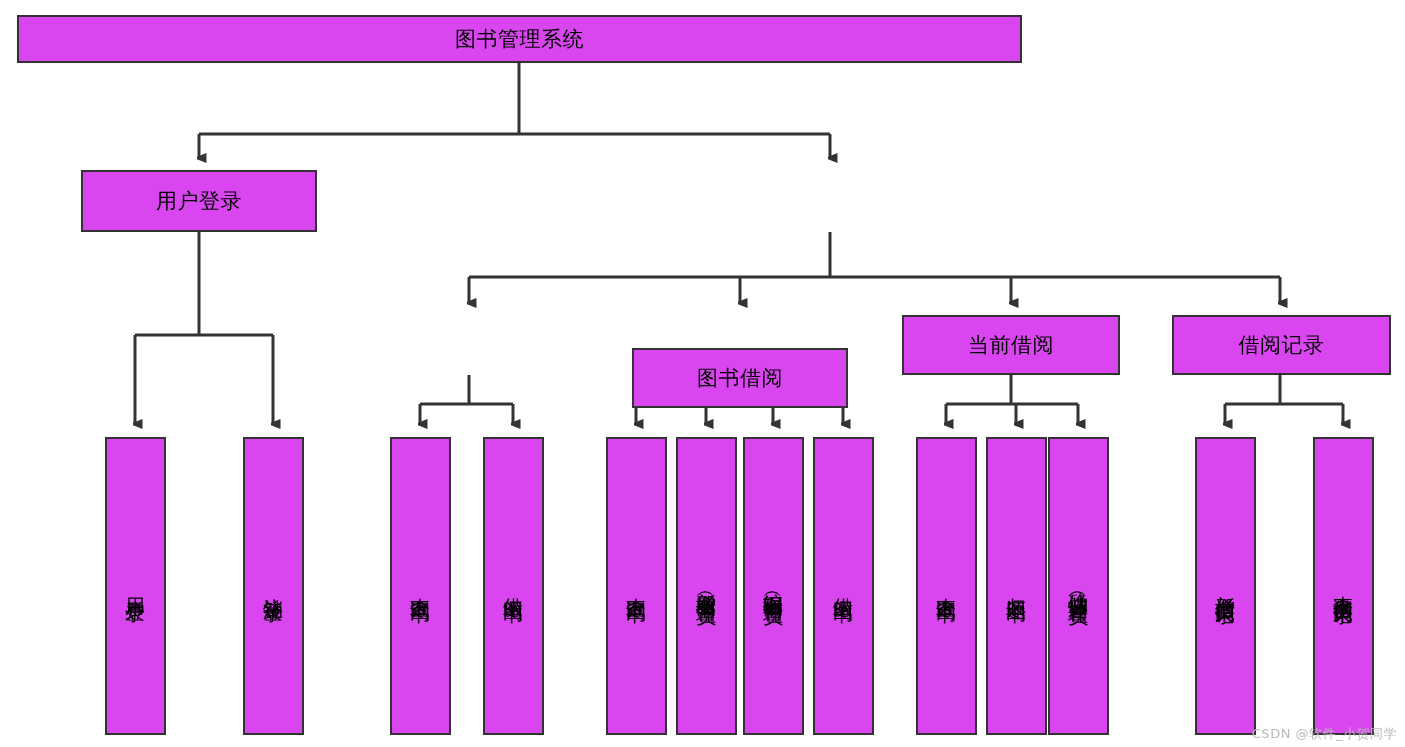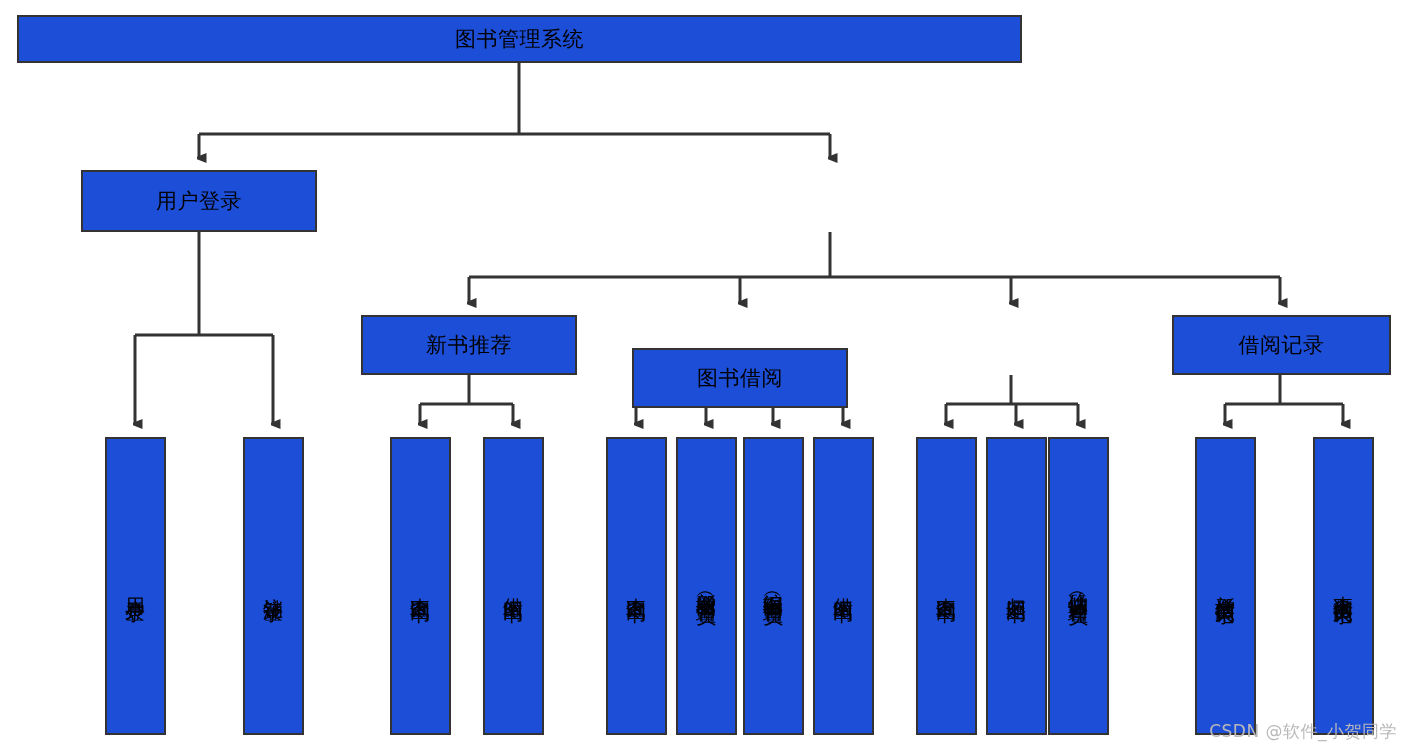--- a/index.html
+++ b/index.html
@@ -23,21 +23,21 @@
     left: 0;
     top: 0;
     width: 1405px;
     height: 747px;
     pointer-events: none;
   }
   .node {
     position: absolute;
     box-sizing: border-box;
     border: 2px solid #333333;
-    background: #1d4ed8;
+    background: #d946ef;
     display: flex;
     align-items: center;
     justify-content: center;
     color: #000000;
   }
   .node.horiz {
     font-size: 21px;
     letter-spacing: 0.5px;
   }
   .node.vert {
@@ -54,21 +54,21 @@
   }
   .node.vert .node-label {
     writing-mode: vertical-rl;
     text-orientation: upright;
     white-space: nowrap;
   }
   .watermark {
     position: absolute;
     right: 8px;
     bottom: 4px;
-    font-size: 17px;
+    font-size: 13px;
     color: #b9b9b9;
     letter-spacing: 0.5px;
     white-space: nowrap;
   }
 </style>
 </head>
 <body>
 
 <div id="diagram-canvas">
 
@@ -123,25 +123,25 @@
   </svg>
 
   <div class="node horiz" style="left:17px; top:15px; width:1005px; height:48px;">
     <span class="node-label">图书管理系统</span>
   </div>
 
   <div class="node horiz" style="left:81px; top:170px; width:236px; height:62px;">
     <span class="node-label">用户登录</span>
   </div>
 
-  <div class="node horiz" style="left:361px; top:315px; width:216px; height:60px;">
-    <span class="node-label">新书推荐</span>
-  </div>
   <div class="node horiz" style="left:632px; top:315px; width:216px; height:60px;margin-top:33px;">
     <span class="node-label">图书借阅</span>
+  </div>
+  <div class="node horiz" style="left:902px; top:315px; width:218px; height:60px;">
+    <span class="node-label">当前借阅</span>
   </div>
   <div class="node horiz" style="left:1172px; top:315px; width:219px; height:60px;">
     <span class="node-label">借阅记录</span>
   </div>
 
   <div class="node vert" style="left:105px; top:437px; width:61px; height:298px;">
     <span class="node-label">用户登录</span>
   </div>
   <div class="node vert" style="left:243px; top:437px; width:61px; height:298px;">
     <span class="node-label">注销登录</span>

